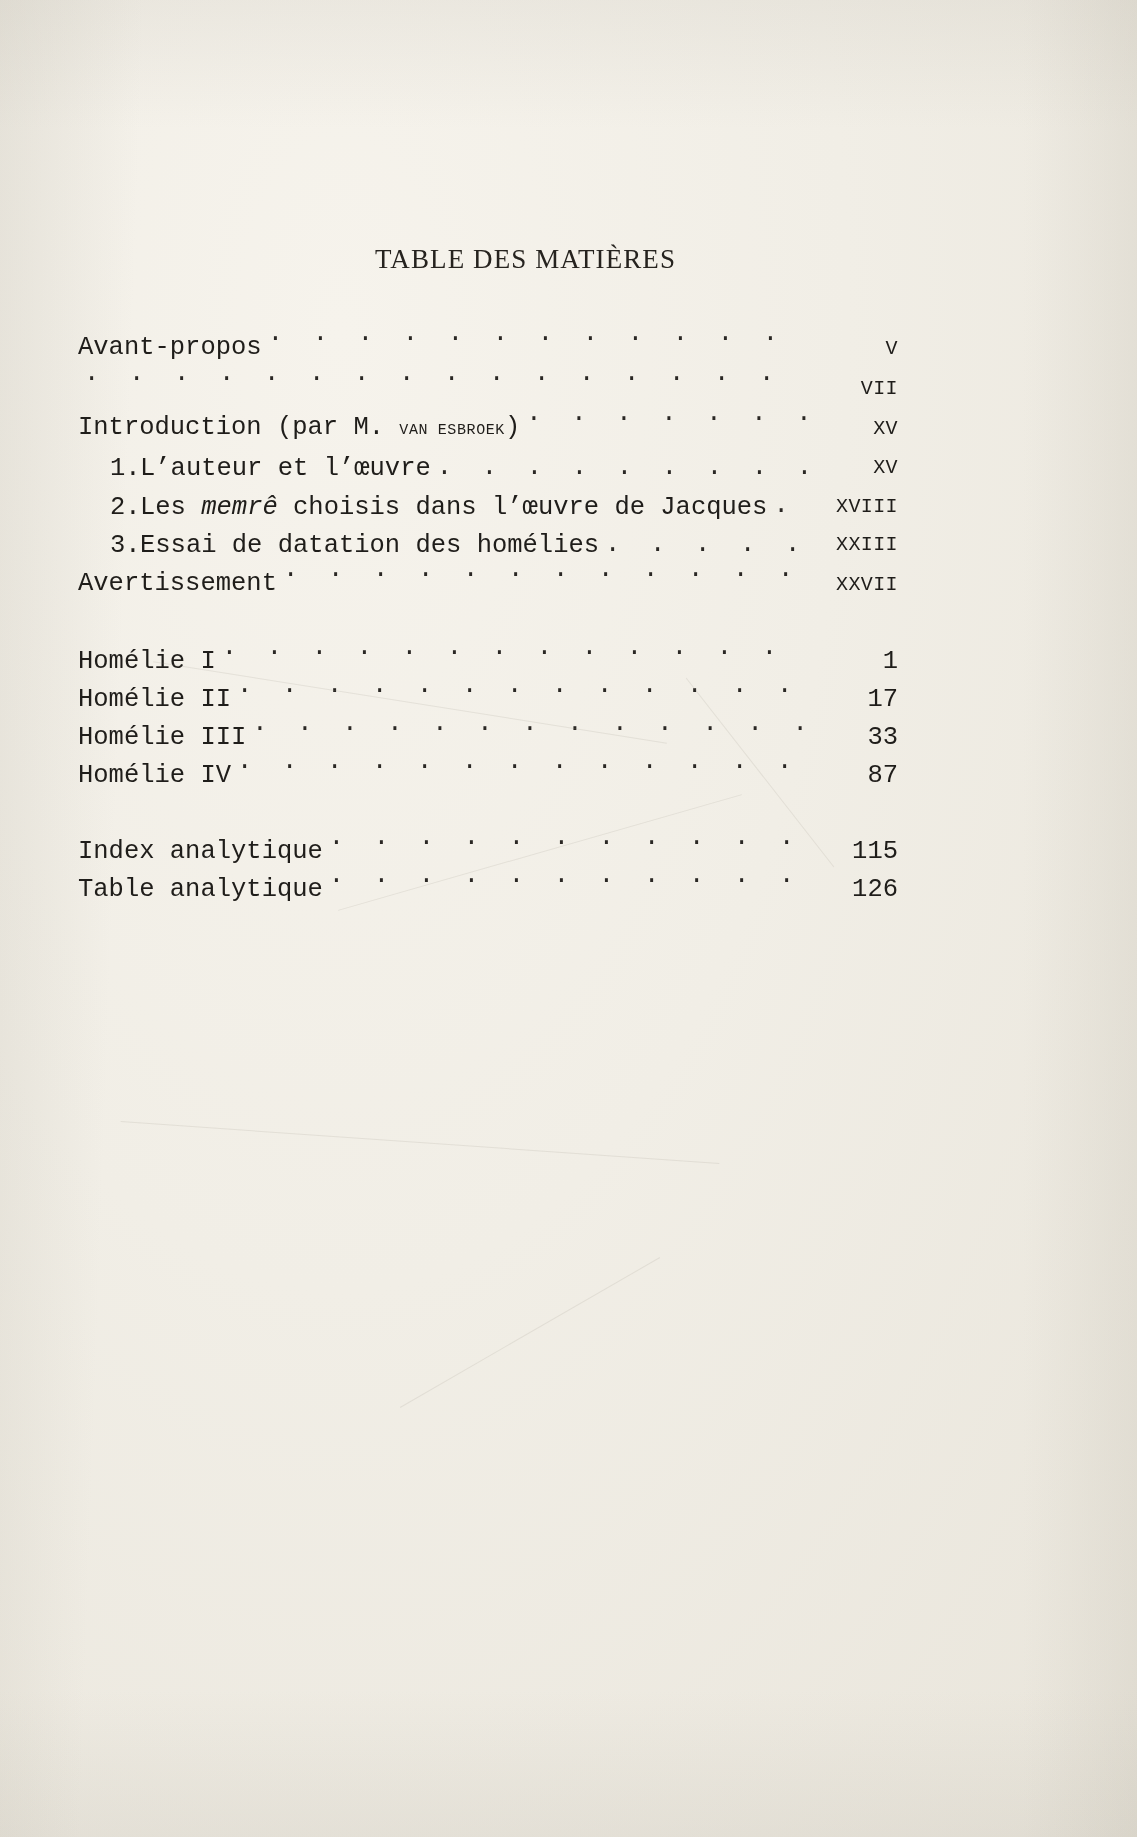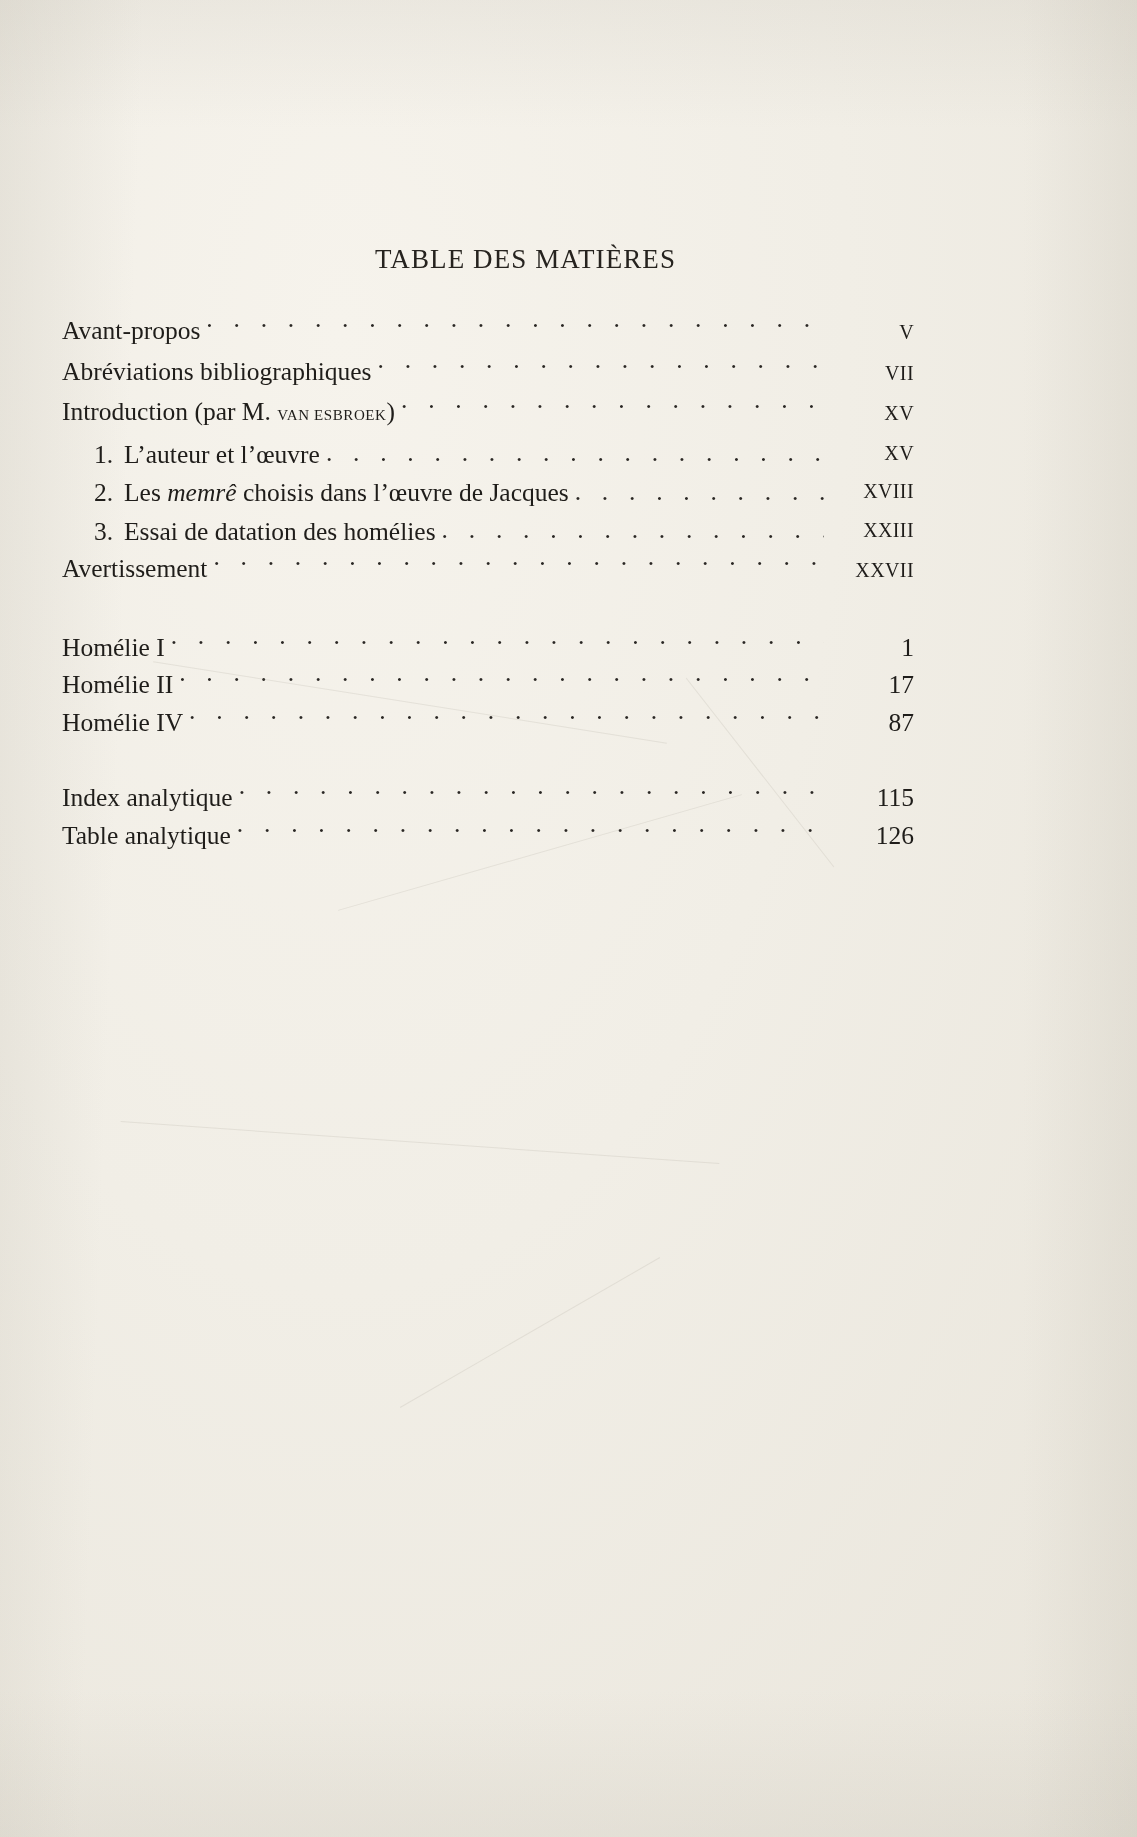--- a/index.html
+++ b/index.html
@@ -52,21 +52,22 @@
   }
 
   .toc {
     position: absolute;
     left: 62px;
     top: 300px;
     width: 852px;
   }
 
   .group {
-    margin: 0;
+    margin: 16px;
+    font-family: Liberation Mono, monospace;
   }
   .group + .group {
     margin-top: 38px;
   }
 
   .row {
     display: flex;
     align-items: baseline;
     font-size: 25.5px;
     line-height: 37.5px;
@@ -150,21 +151,20 @@
 
     <div class="group">
 
       <div class="row roman">
         <span class="label">Avant-propos</span>
         <span class="leader"></span>
         <span class="page">V</span>
       </div>
 
       <div class="row roman">
-        <span class="label">Abréviations bibliographiques</span>
         <span class="leader"></span>
         <span class="page">VII</span>
       </div>
 
       <div class="row roman">
         <span class="label"><span>Introduction (par M. </span><span class="smallcaps">VAN ESBROEK</span><span>)</span></span>
         <span class="leader"></span>
         <span class="page">XV</span>
       </div>
 
@@ -201,20 +201,25 @@
         <span class="leader"></span>
         <span class="page">1</span>
       </div>
 
       <div class="row arabic">
         <span class="label">Homélie II</span>
         <span class="leader"></span>
         <span class="page">17</span>
       </div>
 
+      <div class="row arabic">
+        <span class="label">Homélie III</span>
+        <span class="leader"></span>
+        <span class="page">33</span>
+      </div>
 
       <div class="row arabic">
         <span class="label">Homélie IV</span>
         <span class="leader"></span>
         <span class="page">87</span>
       </div>
 
     </div>
 
     <div class="group">

